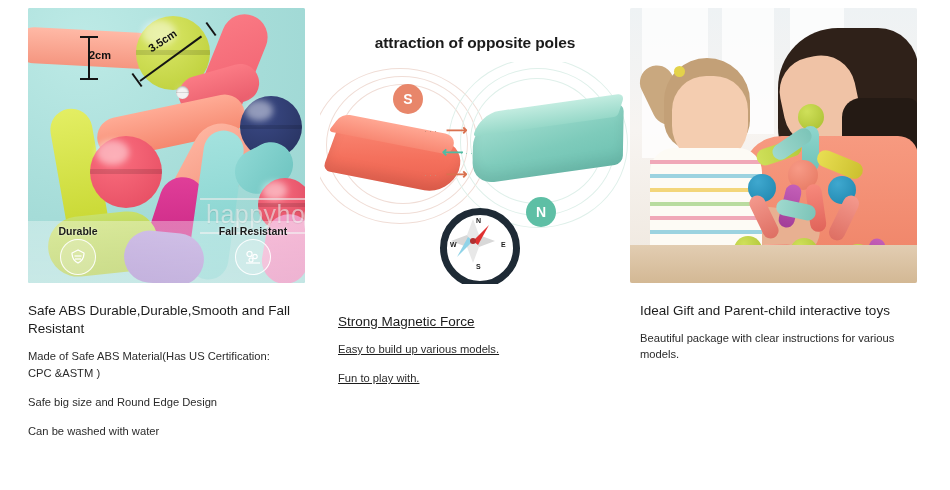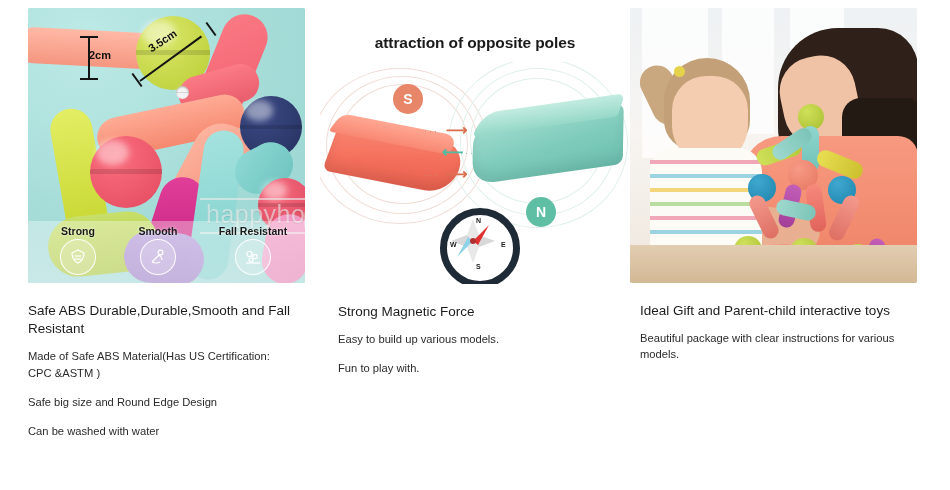--- a/index.html
+++ b/index.html
@@ -178,21 +178,21 @@
   .toy-rod{position:absolute;border-radius:14px;}
   .toy-ball{position:absolute;border-radius:50%;}
 
   
   .txt{position:absolute;}
   .t-title{font-size:13.5px;line-height:1.35;color:#1c1c1c;font-weight:400;}
   .t-body{font-size:11.2px;line-height:1.45;color:#2b2b2b;margin-top:10px;}
   .t-body.sp{margin-top:13px;}
 
   .tx1{left:28px;top:302px;width:268px;}
-  .tx2{left:338px;top:303px;width:270px;}
+  .tx2{left:338px;top:313px;width:270px;text-decoration:underline;}
   .tx3{left:640px;top:302px;width:280px;}
 </style>
 </head>
 <body>
 
 <div class="page">
 
   <div class="col col-left">
 
     <div class="photo p1">
@@ -228,37 +228,26 @@
 
       <div class="wm">
         <div class="wm-bar" style="top:38px"></div>
         <div class="wm-bar" style="top:72px"></div>
         <div class="wm-ring"></div>
         <div class="wm-text">happyhouse</div>
       </div>
 
       <div class="strip">
         <div class="badge bd1">
-          <div class="lbl">Strong</div>
+          <div class="lbl">Durable</div>
           <div class="circ">
             <svg width="20" height="20" viewBox="0 0 20 20" fill="none" stroke="#ffffff" stroke-width="1.2">
               <path d="M10 3 C6 5 4 6 4 6 c0 5 2 8 6 10 c4-2 6-5 6-10 0 0-2-1-6-3z"></path>
               <path d="M6.5 9 h7"></path>
                 <path d="M7 12 h6"></path>
-            </svg>
-          </div>
-        </div>
-        <div class="badge bd2">
-          <div class="lbl">Smooth</div>
-          <div class="circ">
-            <svg width="20" height="20" viewBox="0 0 20 20" fill="none" stroke="#ffffff" stroke-width="1.2">
-              <circle cx="12.5" cy="5.5" r="2.4"></circle>
-              <path d="M11 8 L7 12 L4 15"></path>
-              <path d="M4 15 q4 2 8 0"></path>
-              <path d="M11 8 q3 2 3 5"></path>
             </svg>
           </div>
         </div>
         <div class="badge bd3">
           <div class="lbl">Fall Resistant</div>
           <div class="circ">
             <svg width="20" height="20" viewBox="0 0 20 20" fill="none" stroke="#ffffff" stroke-width="1.2">
               <circle cx="6.5" cy="7" r="2.6"></circle>
               <circle cx="12" cy="9.5" r="2.2"></circle>
               <circle cx="8" cy="13" r="2"></circle>

